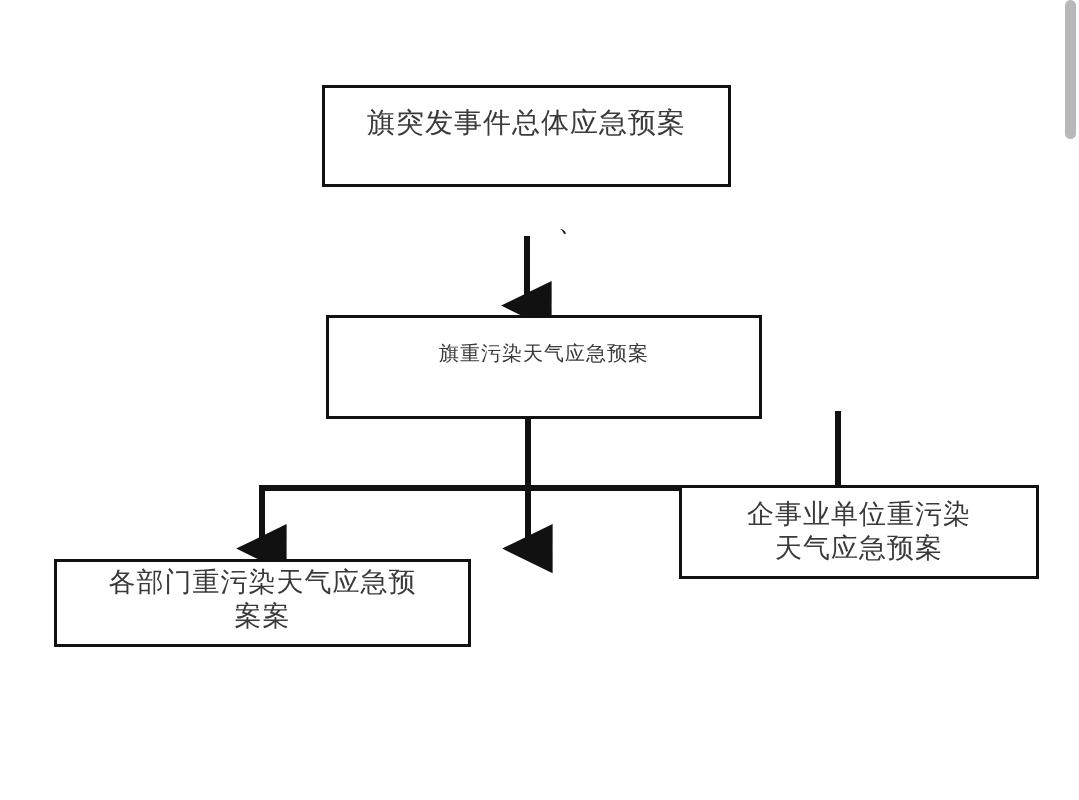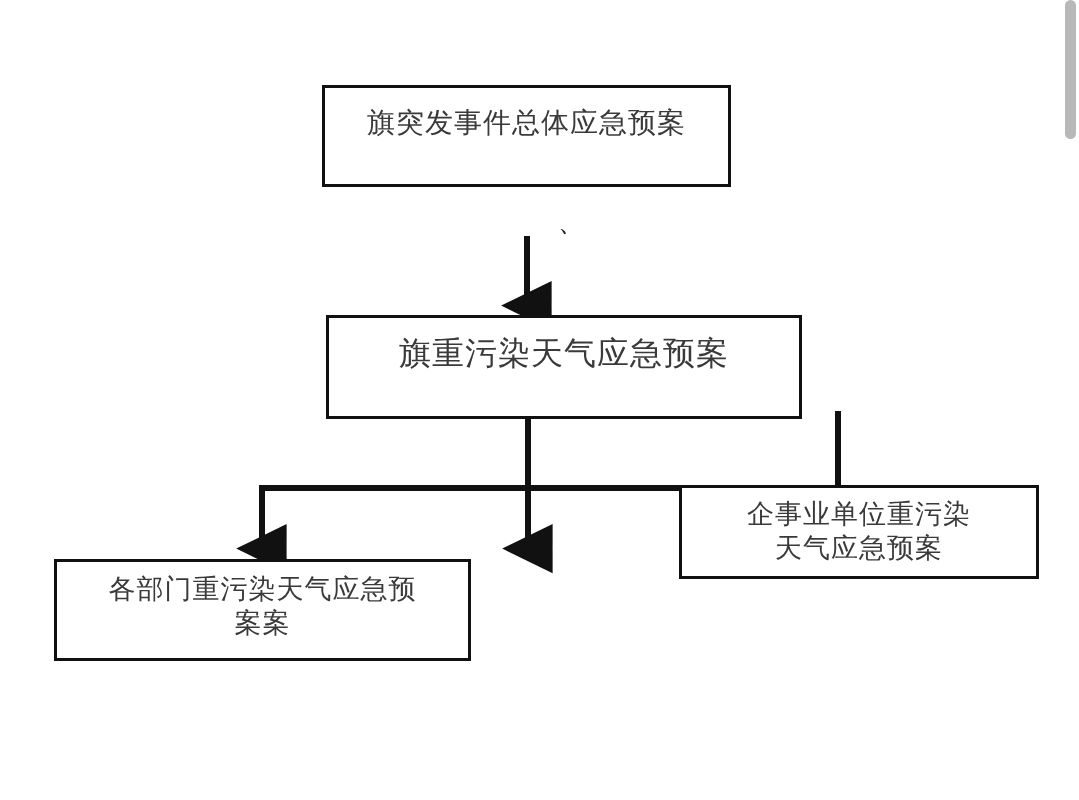--- a/index.html
+++ b/index.html
@@ -36,30 +36,30 @@
     left: 322px;
     top: 85px;
     width: 409px;
     height: 102px;
     font-size: 28px;
     padding-bottom: 28px;
   }
   #node-mid {
     left: 326px;
     top: 315px;
-    width: 476px;
+    width: 436px;
     height: 104px;
-    font-size: 32px;
+    font-size: 20px;
     padding-bottom: 28px;
   }
   #node-dept {
     left: 54px;
     top: 559px;
     width: 417px;
-    height: 102px;
+    height: 88px;
     font-size: 27px;
     padding-bottom: 6px;
   }
   #node-ent {
     left: 679px;
     top: 485px;
     width: 360px;
     height: 94px;
     font-size: 27px;
   }

